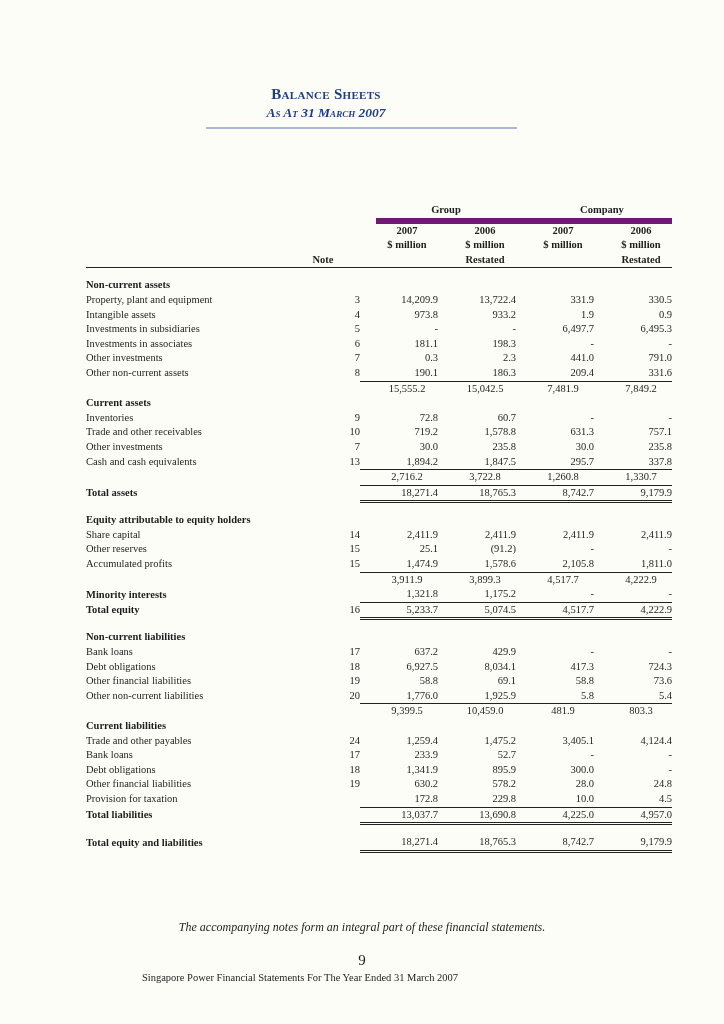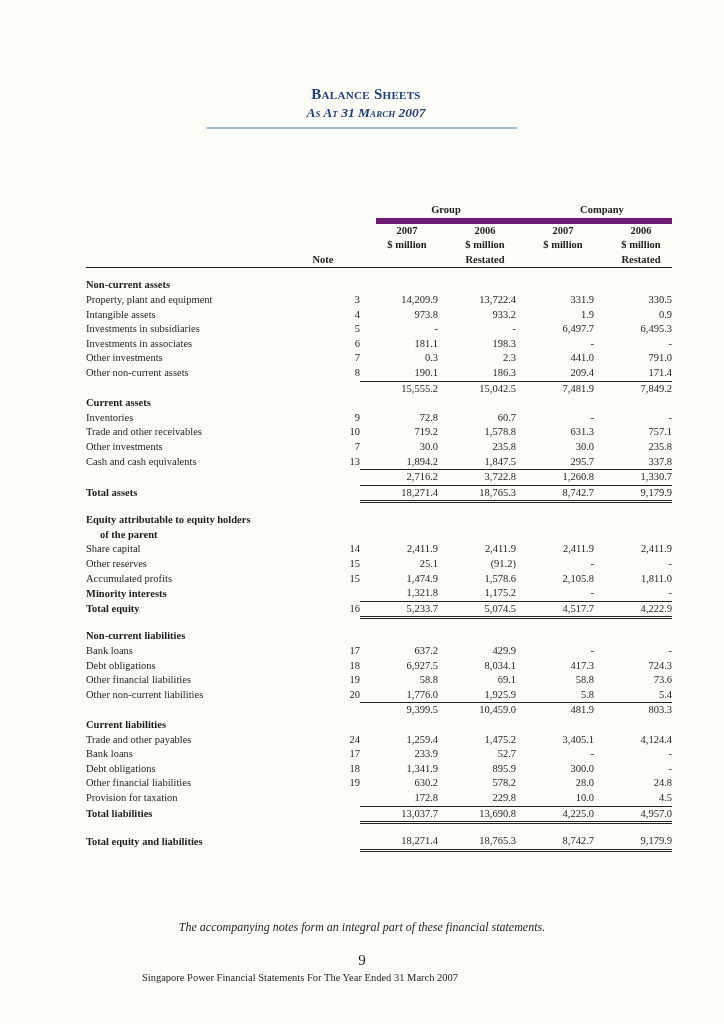--- a/index.html
+++ b/index.html
@@ -1,39 +1,39 @@
 <!DOCTYPE html>
 <html><head>
 <meta charset="utf-8">
 <style>
   html, body { margin:0; padding:0; }
   body {
     width:724px; height:1024px; background:#fdfdf8; position:relative; overflow:hidden;
     font-family:"Liberation Serif","DejaVu Serif",serif; color:#1e1e1e;
   }
-  .title-block { position:absolute; top:84px; left:0; width:652px; text-align:center; color:#1f3f7a;margin-left:40px; }
+  .title-block { position:absolute; top:84px; left:0; width:652px; text-align:center; color:#1f3f7a; }
   .title { font-size:15px; font-weight:bold; font-variant:small-caps; letter-spacing:0.3px; line-height:20px; }
   .subtitle { font-size:13.5px; font-weight:bold; font-variant:small-caps; line-height:18px; margin-top:0px;font-style:italic; }
   .title-rule { position:absolute; top:127px; left:206px; width:311px; height:2px; background:#a9bad6; }
 
   table.bs { position:absolute; top:203px; left:86px; border-collapse:collapse; font-size:10.5px; }
   table.bs td { padding:0; height:14.6px; line-height:14.6px; white-space:nowrap; }
   col.c-label { width:200px; }
   col.c-note { width:74px; }
   col.c-num { width:62px; }
   col.c-gap { width:16px; }
   td.label { text-align:left; }
   td.note { text-align:right; padding-right:0;margin-top:32px; }
   td.num { text-align:right; }
   td.head { text-align:center; font-weight:bold; }
   td.grp { border-bottom:6px solid #701a75; text-align:center; font-weight:bold; }
   .bold { font-weight:bold; }
   .indent { padding-left:14px !important; }
   tr.hdr-last td.hl { border-bottom:1.4px solid #222; }
-  tr.sub td.num, tr.sub td.ngap { border-top:1.4px solid #222; }
+  tr.sub td.num, tr.sub td.ngap { border-top:1.4px solid #222;text-align:center; }
   tr.tot td.num, tr.tot td.ngap { border-top:1.4px solid #222; border-bottom:3px double #222; }
   tr.dbl td.num, tr.dbl td.ngap { border-bottom:3px double #222; }
   tr.spacer td { height:10px; }
 
   .footnote { position:absolute; top:920px; left:0; width:724px; text-align:center; font-size:12px; font-style:italic; }
   .pagenum { position:absolute; top:952px; left:0; width:724px; text-align:center; font-size:15px; }
   .footer { position:absolute; top:972px; left:0; width:600px; text-align:center; font-size:10.5px; }
 </style>
 </head>
 <body>
@@ -180,21 +180,21 @@
       <tr class="">
         <td class="label">Other non-current assets</td>
         <td class="note">8</td>
         <td class="ngap"></td>
         <td class="num">190.1</td>
         <td class="ngap"></td>
         <td class="num">186.3</td>
         <td class="ngap"></td>
         <td class="num">209.4</td>
         <td class="ngap"></td>
-        <td class="num">171.4</td>
+        <td class="num">331.6</td>
       </tr>
       <tr class="sub">
         <td></td>
         <td></td>
         <td class="ngap"></td>
         <td class="num">15,555.2</td>
         <td class="ngap"></td>
         <td class="num">15,042.5</td>
         <td class="ngap"></td>
         <td class="num">7,481.9</td>
@@ -293,32 +293,20 @@
         <td></td>
         <td></td>
         <td></td>
         <td></td>
         <td></td>
         <td></td>
         <td></td>
         <td></td>
         <td></td>
       </tr>
-      <tr>
-        <td class="label bold indent">of the parent</td>
-        <td></td>
-        <td></td>
-        <td></td>
-        <td></td>
-        <td></td>
-        <td></td>
-        <td></td>
-        <td></td>
-        <td></td>
-      </tr>
       <tr class="">
         <td class="label">Share capital</td>
         <td class="note">14</td>
         <td class="ngap"></td>
         <td class="num">2,411.9</td>
         <td class="ngap"></td>
         <td class="num">2,411.9</td>
         <td class="ngap"></td>
         <td class="num">2,411.9</td>
         <td class="ngap"></td>
@@ -340,20 +328,32 @@
         <td class="label">Accumulated profits</td>
         <td class="note">15</td>
         <td class="ngap"></td>
         <td class="num">1,474.9</td>
         <td class="ngap"></td>
         <td class="num">1,578.6</td>
         <td class="ngap"></td>
         <td class="num">2,105.8</td>
         <td class="ngap"></td>
         <td class="num">1,811.0</td>
+      </tr>
+      <tr class="sub">
+        <td></td>
+        <td></td>
+        <td class="ngap"></td>
+        <td class="num">3,911.9</td>
+        <td class="ngap"></td>
+        <td class="num">3,899.3</td>
+        <td class="ngap"></td>
+        <td class="num">4,517.7</td>
+        <td class="ngap"></td>
+        <td class="num">4,222.9</td>
       </tr>
       <tr class="">
         <td class="label bold">Minority interests</td>
         <td class="note"></td>
         <td class="ngap"></td>
         <td class="num">1,321.8</td>
         <td class="ngap"></td>
         <td class="num">1,175.2</td>
         <td class="ngap"></td>
         <td class="num">-</td>

